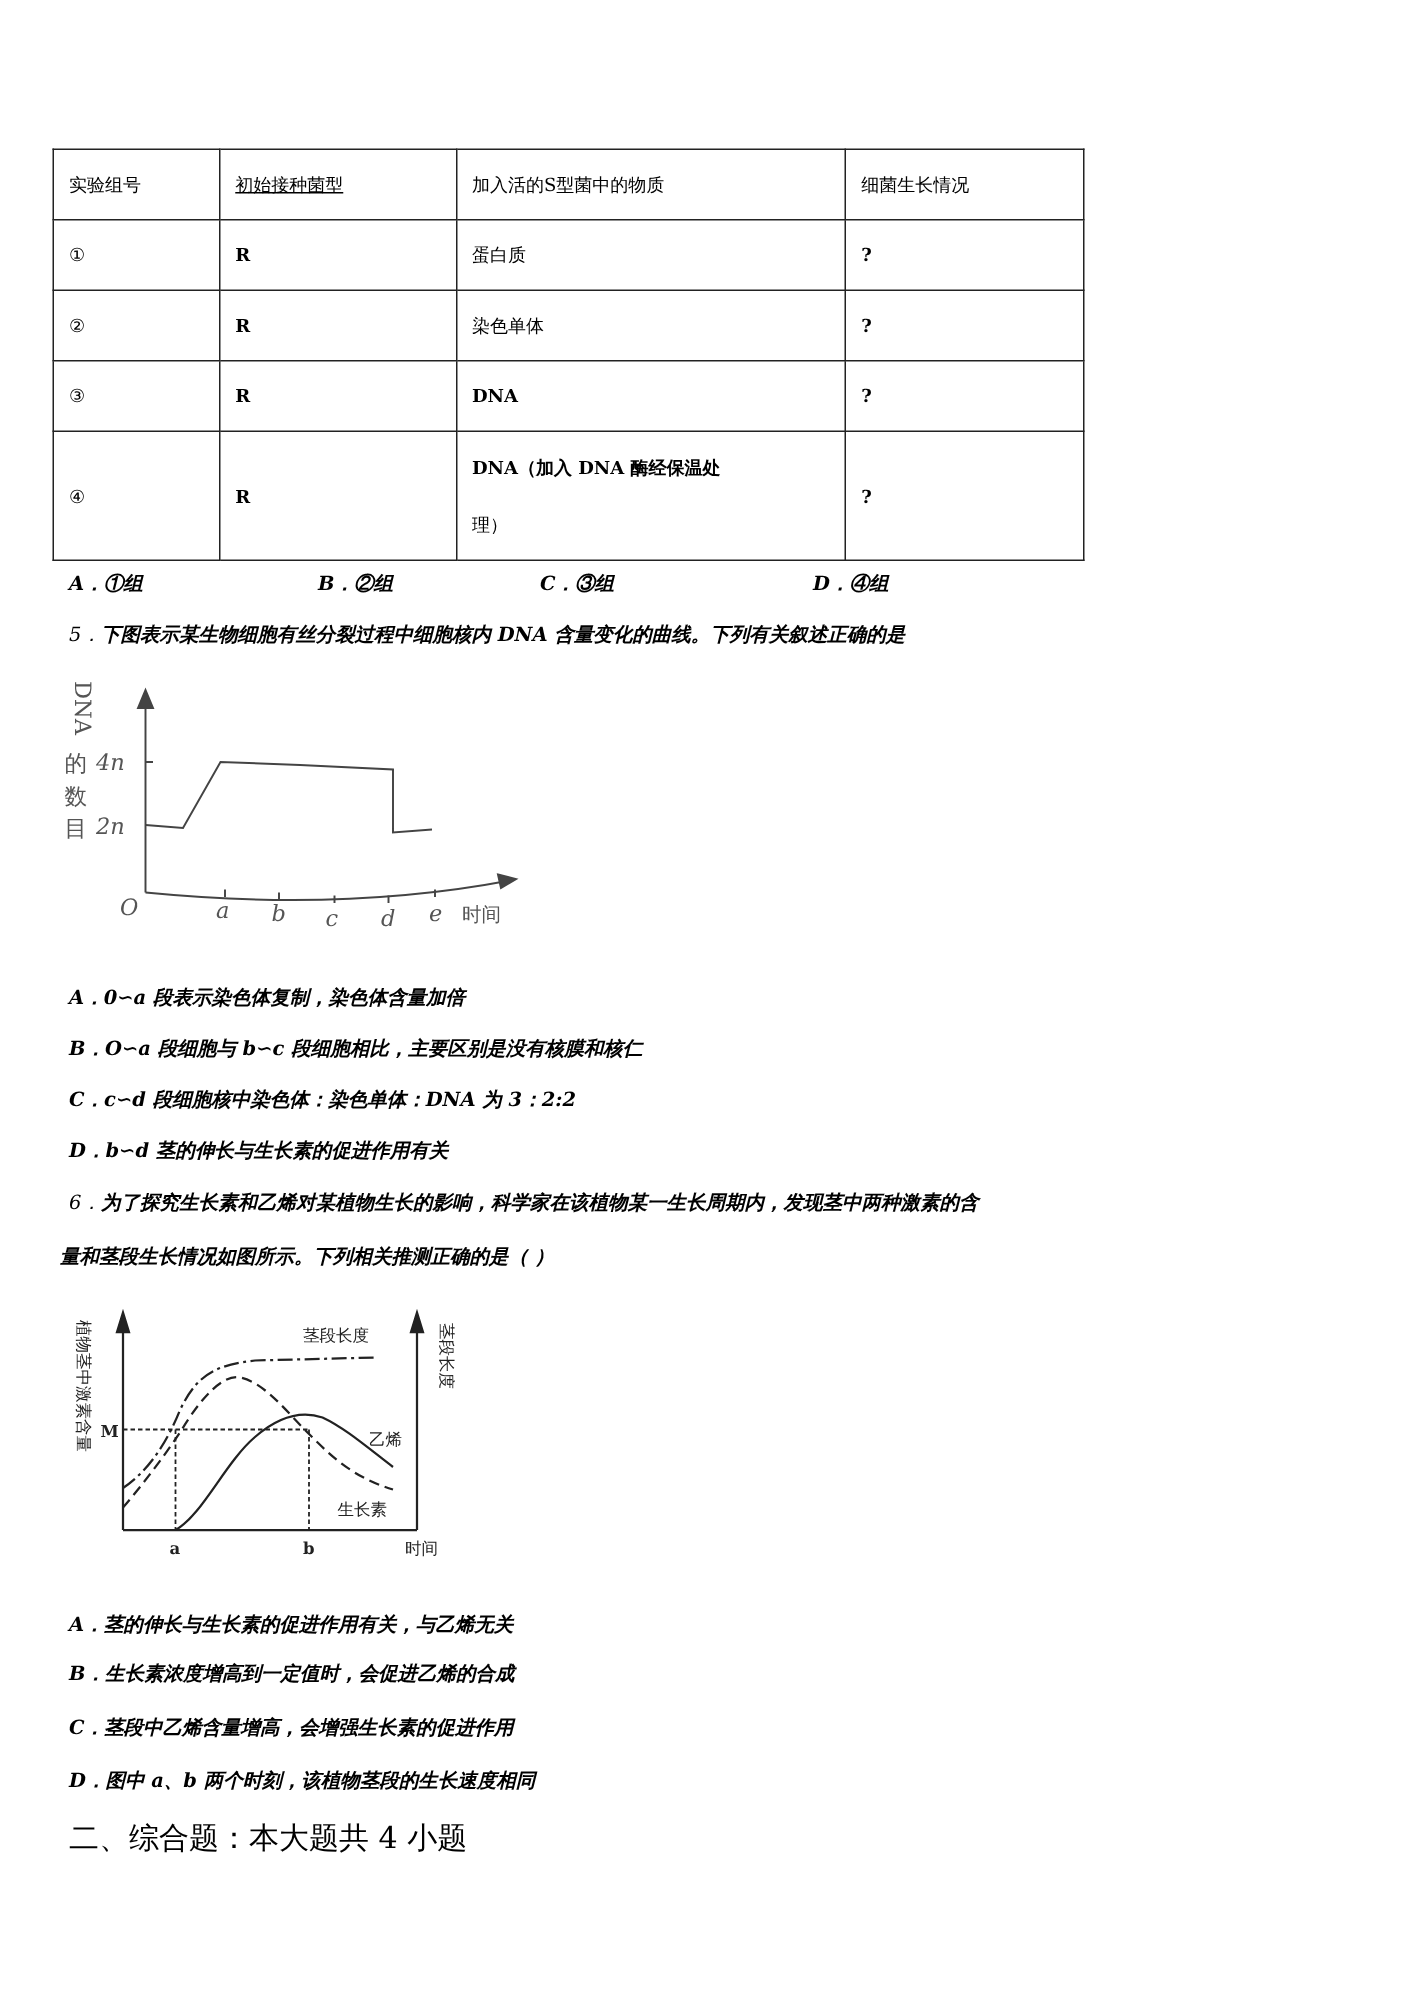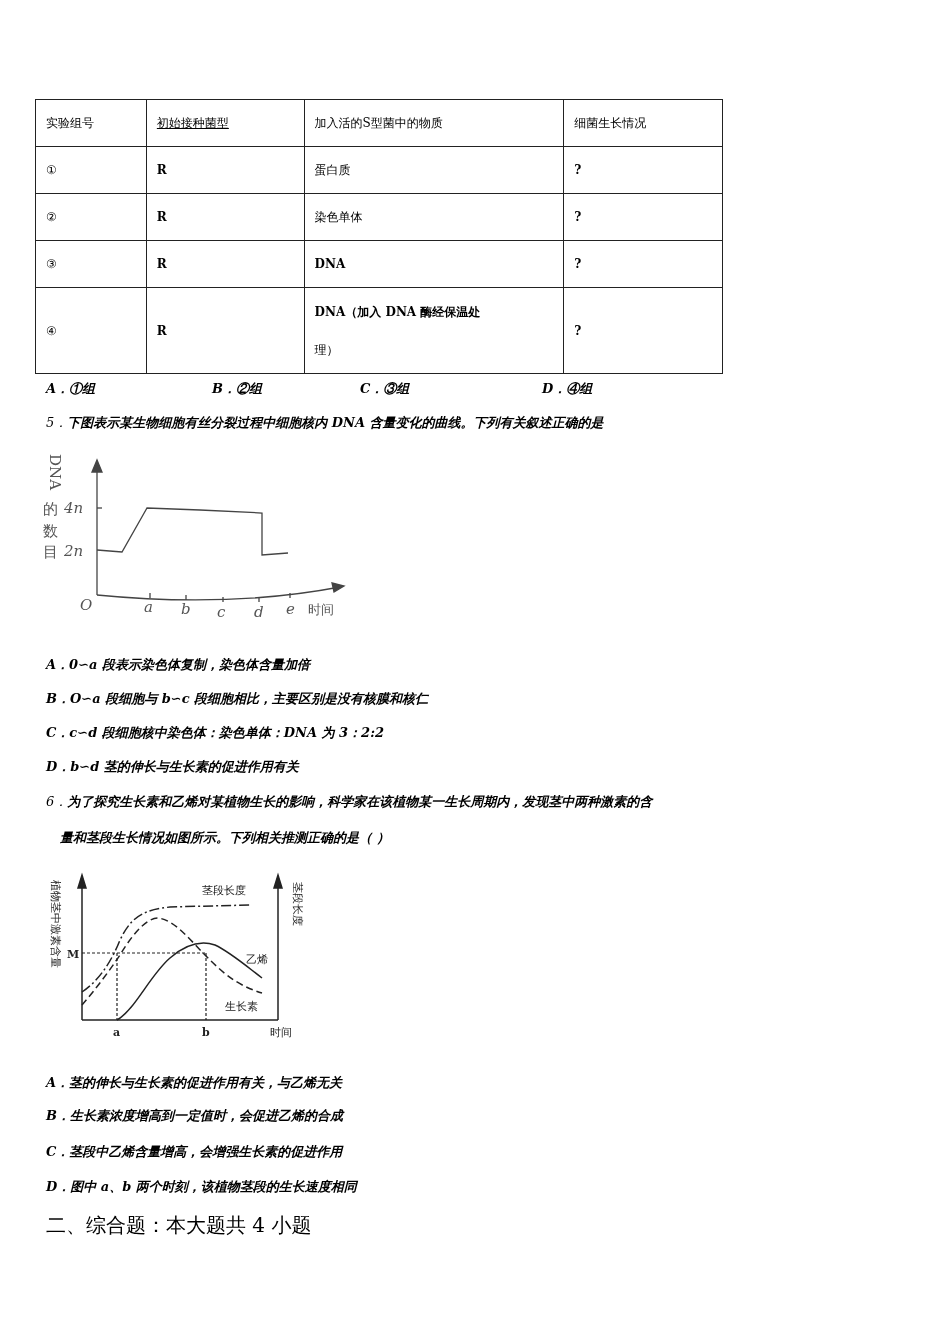--- a/index.html
+++ b/index.html
@@ -103,21 +103,21 @@
 </svg>
 
 <div class="abs line q" style="left:46px; top:656px;">A．0∽a 段表示染色体复制，染色体含量加倍</div>
 <div class="abs line q" style="left:46px; top:690px;">B．O∽a 段细胞与 b∽c 段细胞相比，主要区别是没有核膜和核仁</div>
 <div class="abs line q" style="left:46px; top:724px;">C．c∽d 段细胞核中染色体：染色单体：DNA 为 3：2:2</div>
 <div class="abs line q" style="left:46px; top:758px;">D．b∽d 茎的伸长与生长素的促进作用有关</div>
 
 <div class="abs line q" style="left:46px; top:793px;">
   <span class="qn">6．</span><span>为了探究生长素和乙烯对某植物生长的影响，科学家在该植物某一生长周期内，发现茎中两种激素的含</span>
 </div>
-<div class="abs line q" style="left:60px; top:829px;">量和茎段生长情况如图所示。下列相关推测正确的是（    ）</div>
+<div class="abs line q" style="left:40px; top:829px;">量和茎段生长情况如图所示。下列相关推测正确的是（    ）</div>
 
 <svg class="abs" style="left:40px; top:860px;" width="270" height="185" viewBox="0 0 270 185">
   <g fill="none" stroke="#222" stroke-width="1.5">
     <line x1="42" y1="160" x2="42" y2="20"></line>
     <path d="M38 28 L42 15 L46 28 Z" fill="#222"></path>
     <line x1="42" y1="160" x2="238" y2="160"></line>
     <line x1="238" y1="160" x2="238" y2="20"></line>
     <path d="M234 28 L238 15 L242 28 Z" fill="#222"></path>
 
     <path d="M42 132 C60 120, 72 100, 80 80 C92 55, 105 50, 130 47 L210 45" stroke-dasharray="10,3,2,3"></path>

